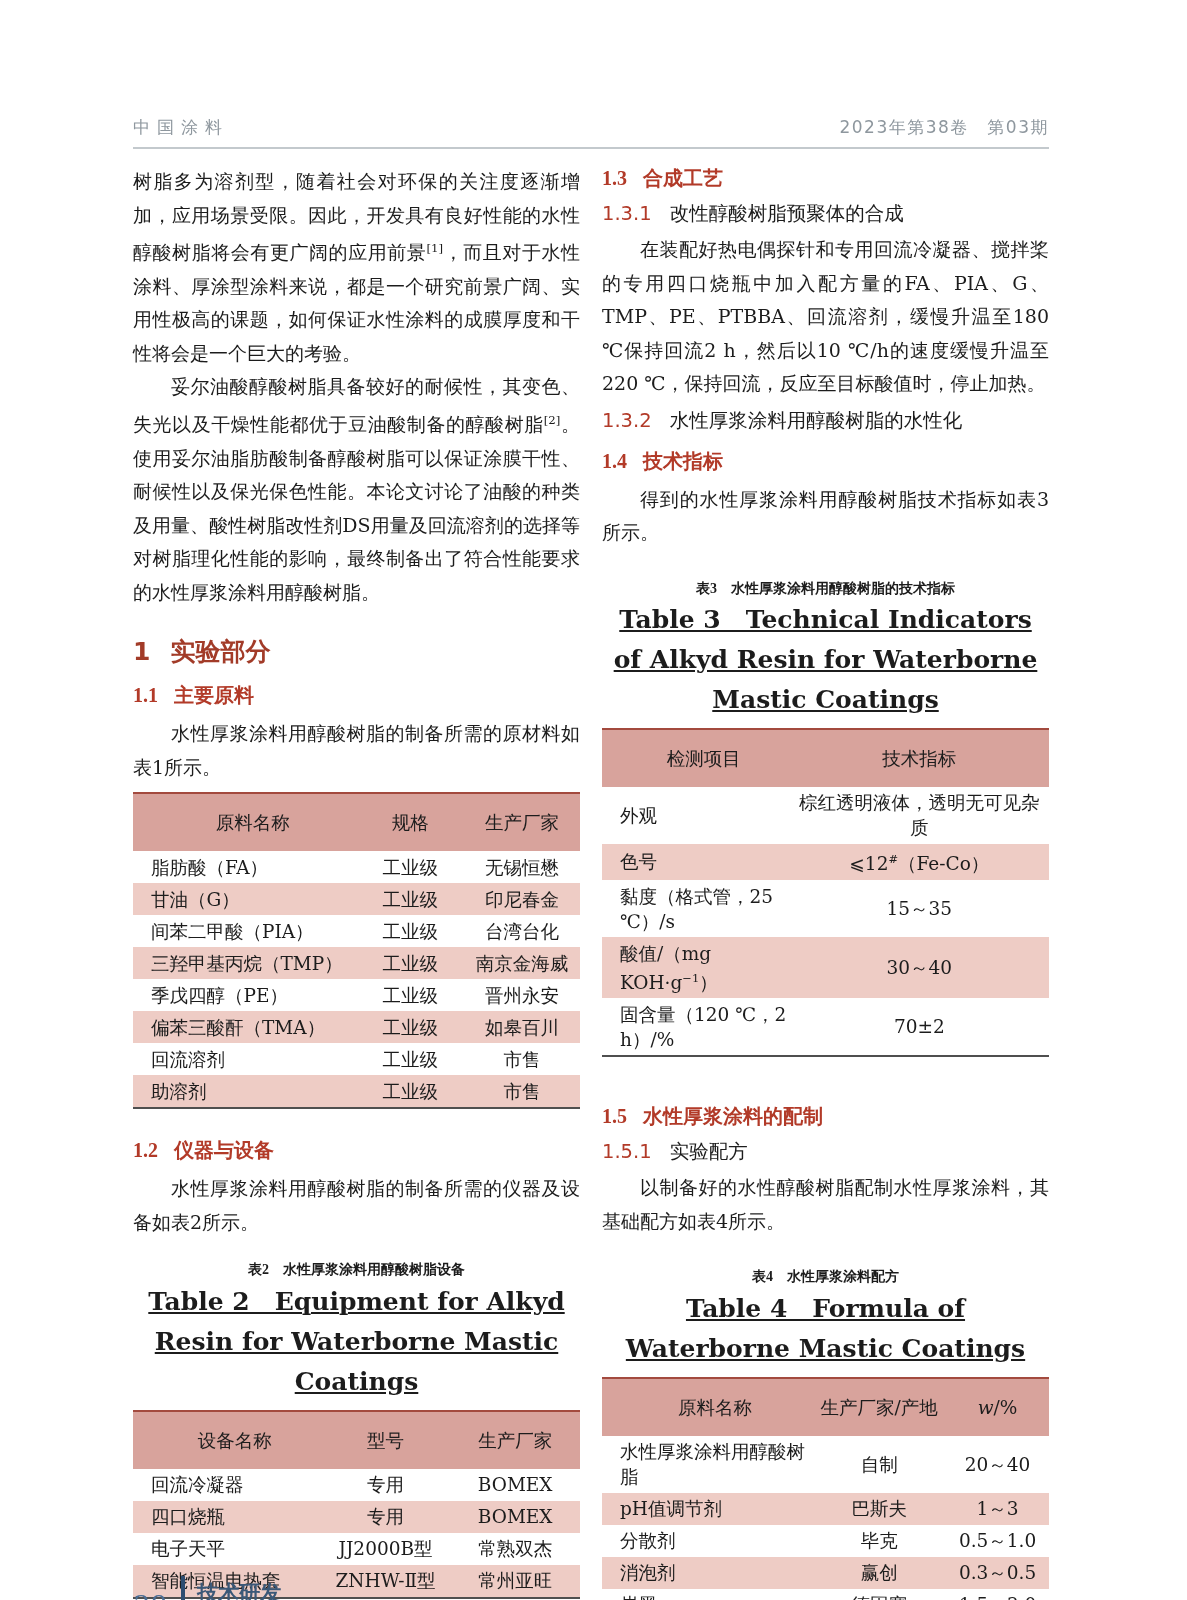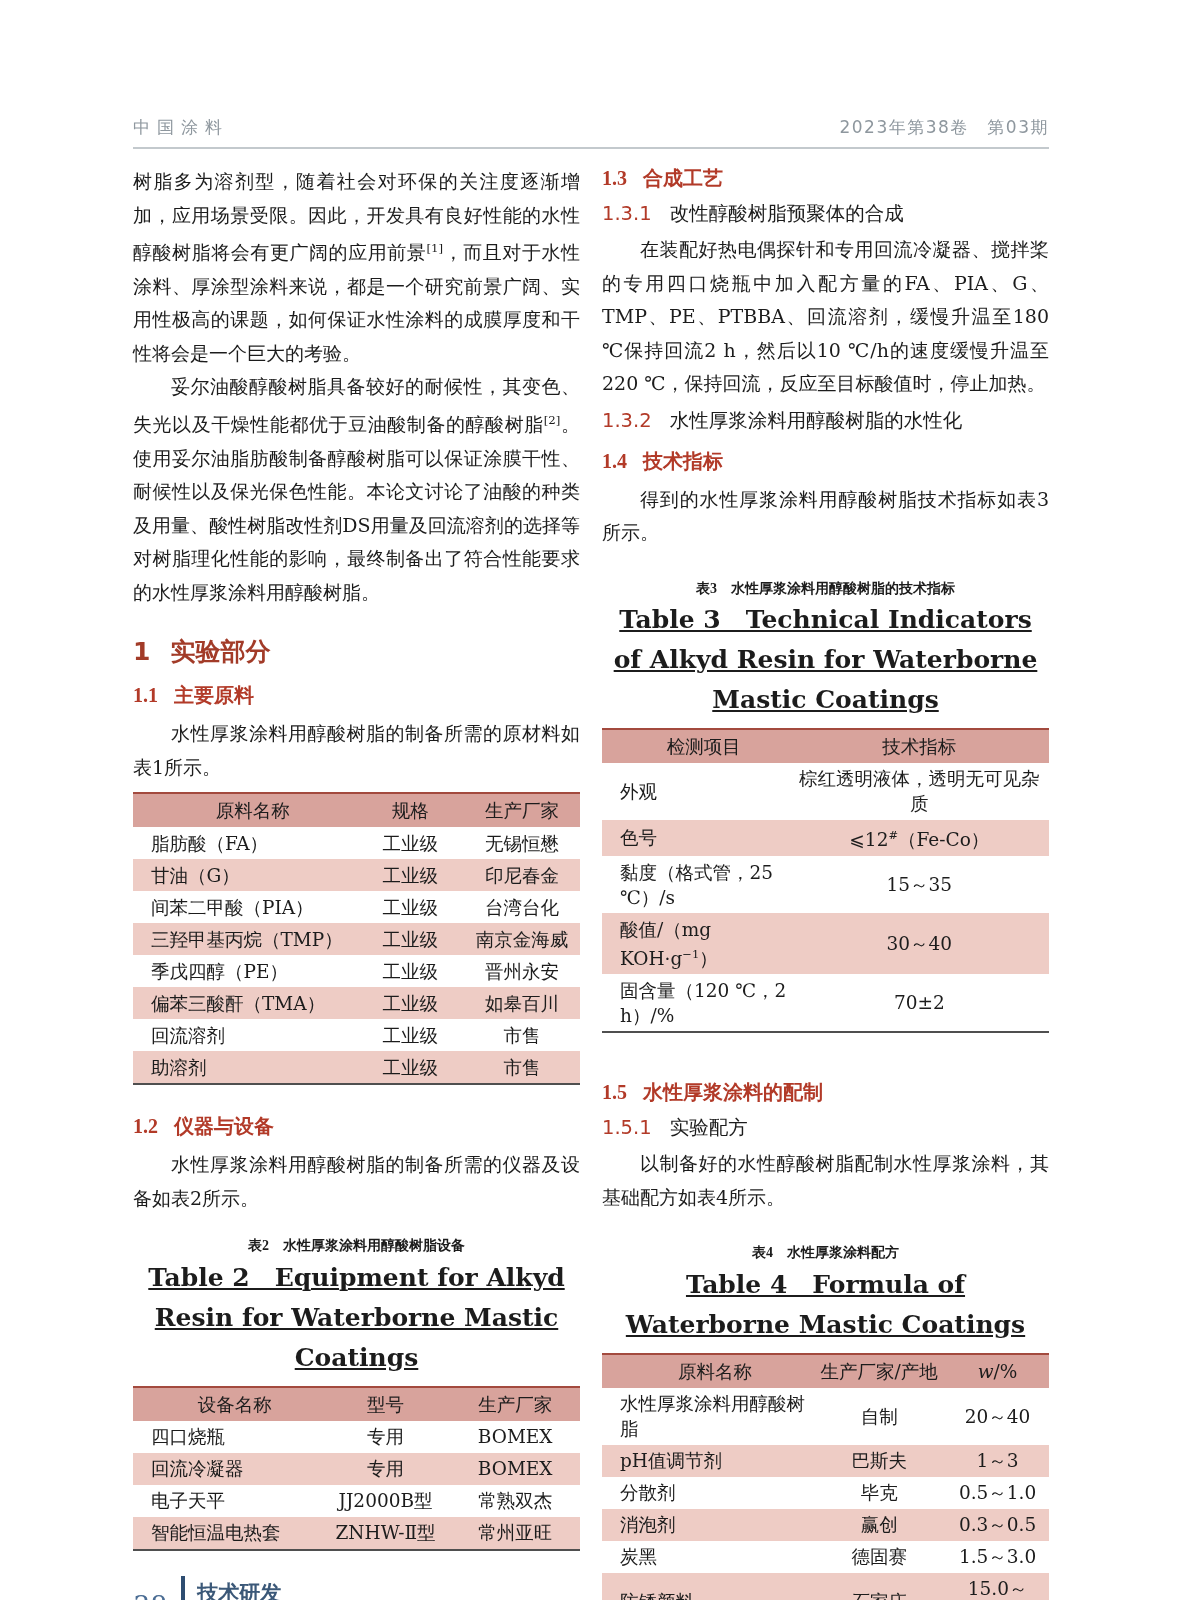--- a/index.html
+++ b/index.html
@@ -56,21 +56,21 @@
   .mt28 { margin-top:28px; }
   .mt48 { margin-top:46px; }
   
   table {
     width:100%; border-collapse:collapse; table-layout:fixed;
     font-size:18.5px; margin-top:8px;
     border-top:2.5px solid #a34a3e; border-bottom:2px solid #4f4f4f;
   }
   thead th {
     background:#d8a39c; font-weight:normal; text-align:center;
-    padding:4px 2px; line-height:25px;
+    padding:16px 2px; line-height:25px;
   }
   td { padding:3.5px 3px; text-align:center; line-height:25px; }
   td:first-child, th:first-child { text-align:left; padding-left:18px; }
   thead th:first-child { text-align:center; }
   tbody tr:nth-child(even) td { background:#eeccc5; }
   
   .pfoot { position:absolute; left:133px; top:1576px; display:flex; align-items:center; }
   .pfoot .pno {
     font-size:27px; color:#4b6d94; margin-right:14px; margin-top:10px;
   }
@@ -180,26 +180,26 @@
           </colgroup>
         <thead>
             <tr>
               <th>设备名称</th>
               <th>型号</th>
               <th>生产厂家</th>
             </tr>
           </thead>
         <tbody>
             <tr>
-              <td>四口烧瓶</td>
+              <td>回流冷凝器</td>
               <td>专用</td>
               <td>BOMEX</td>
             </tr>
             <tr>
-              <td>回流冷凝器</td>
+              <td>四口烧瓶</td>
               <td>专用</td>
               <td>BOMEX</td>
             </tr>
             <tr>
               <td>电子天平</td>
               <td>JJ2000B型</td>
               <td>常熟双杰</td>
             </tr>
             <tr>
               <td>智能恒温电热套</td>

